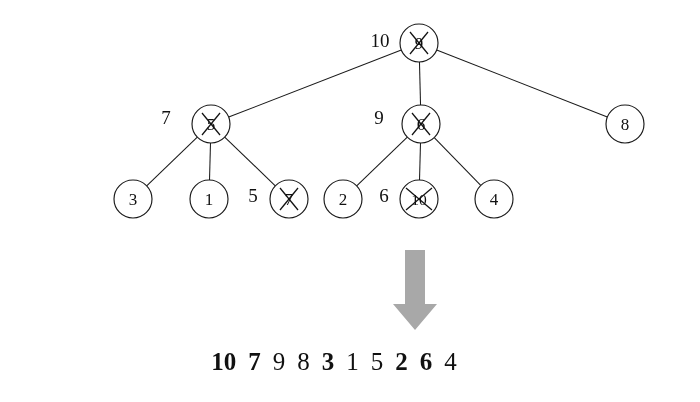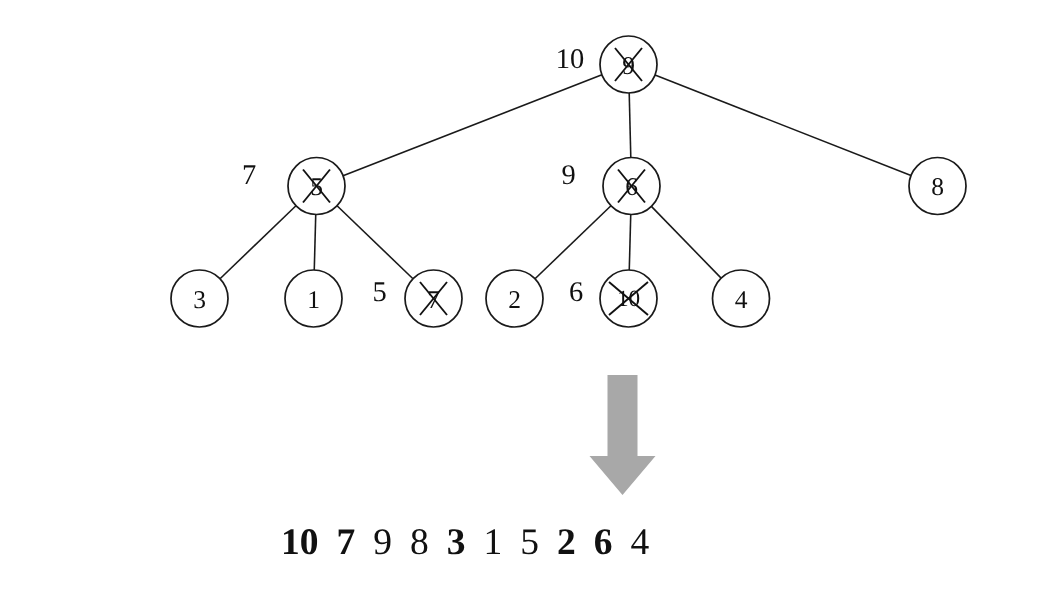--- a/index.html
+++ b/index.html
@@ -49,20 +49,21 @@
   #sequence{
     position:absolute;
     left:0;
     top:348px;
     width:620px;
     text-align:center;
     font-family:"Liberation Serif", serif;
     font-size:25px;
     letter-spacing:0px;
     white-space:nowrap;
+    padding-left:24px;
   }
   #sequence .tok{
     display:inline-block;
     margin:0 6px;
     color:#111111;
   }
   #sequence .tok.b{font-weight:bold;}
 </style>
 </head>
 <body>

